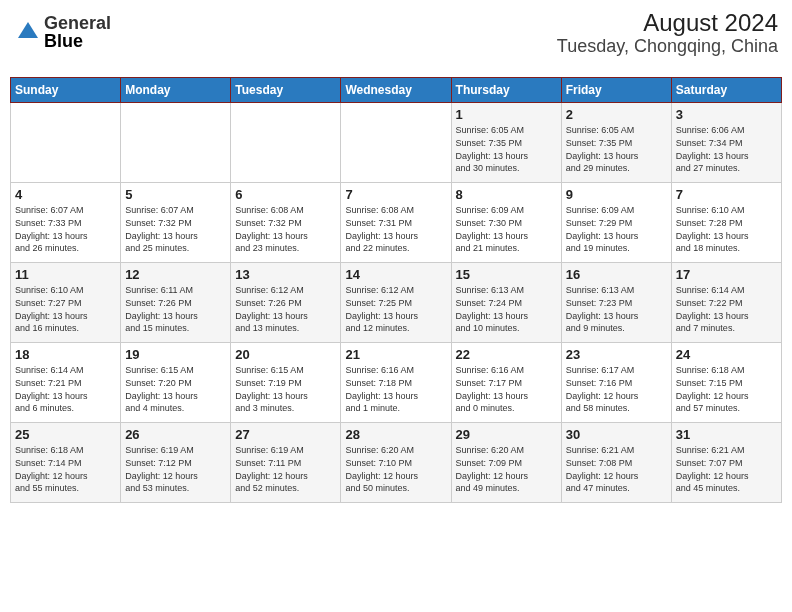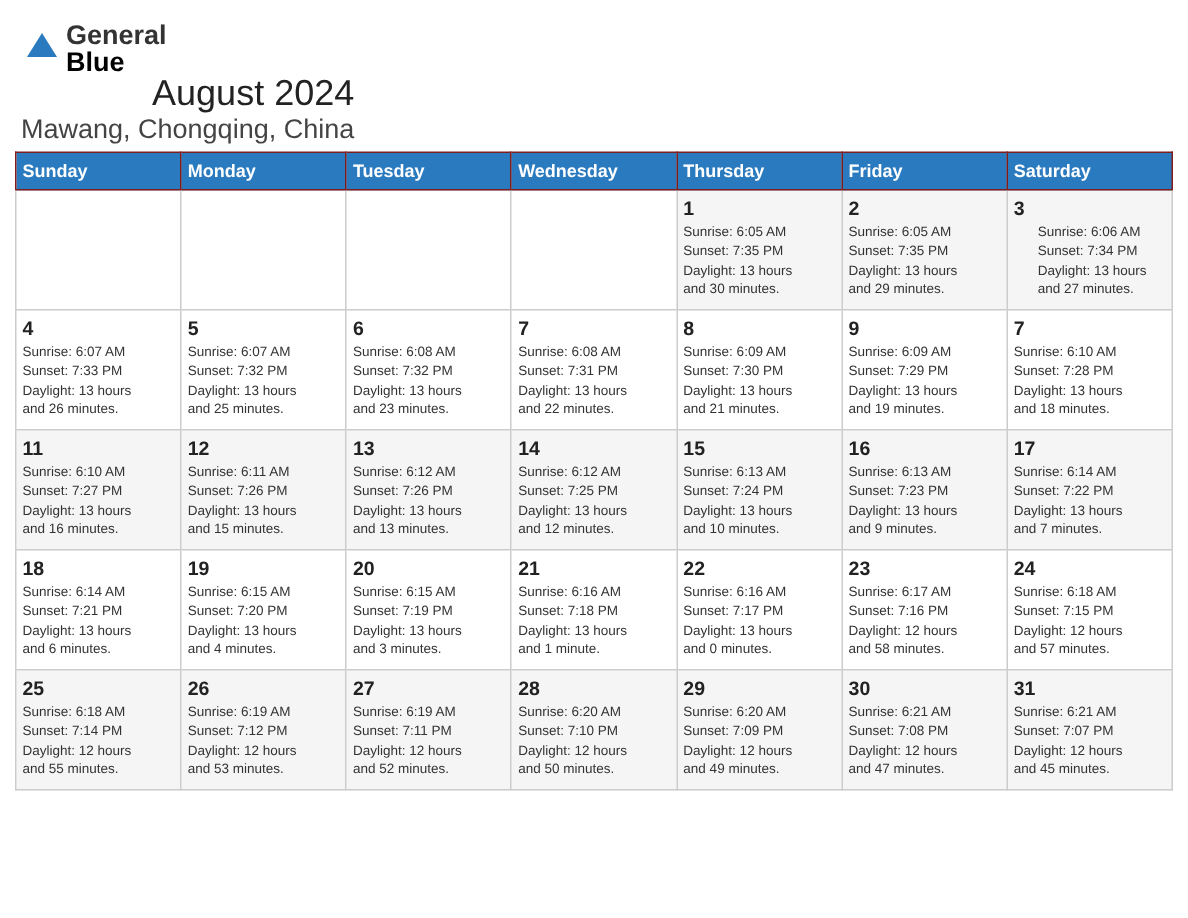--- a/index.html
+++ b/index.html
@@ -7,23 +7,22 @@
       font-family: Arial, sans-serif;
       background: #fff;
       width: 792px;
       min-height: 612px;
       padding: 10px;
     }
     .header {
       display: flex;
       justify-content: space-between;
       align-items: flex-start;
-      margin-bottom: 4px;
+      margin-bottom: 20px;
       padding: 0 4px;
-      flex-direction: column;
     }
     .logo {
       display: flex;
       align-items: center;
       margin-top: 4px;
     }
     .logo-text {
       display: flex;
       flex-direction: column;
       line-height: 1;
@@ -105,21 +104,21 @@
     <svg class="logo-icon" viewBox="0 0 28 28">
       <polygon points="14,4 24,20 4,20" fill="#2a7abf"></polygon>
     </svg>
     <div class="logo-text">
       <span class="logo-general">General</span>
       <span class="logo-blue">Blue</span>
     </div>
   </div>
   <div class="title-block">
     <div class="month-year">August 2024</div>
-    <div class="location">Mawang, Chongqing, China</div>
+    <div class="location">Tuesday, Chongqing, China</div>
   </div>
 </div>
 
 <table>
   <thead>
     <tr>
     <th>Sunday</th>
         <th>Monday</th>
         <th>Tuesday</th>
         <th>Wednesday</th>
@@ -143,21 +142,21 @@
         </td>
         <td>
           <span class="day-number">2</span>
           <div class="day-info" style="white-space: pre-line;">Sunrise: 6:05 AM
 Sunset: 7:35 PM
 Daylight: 13 hours
 and 29 minutes.</div>
         </td>
         <td>
           <span class="day-number">3</span>
-          <div class="day-info" style="white-space: pre-line; margin-left: 16px;">Sunrise: 6:06 AM
+          <div class="day-info" style="white-space: pre-line;">Sunrise: 6:06 AM
 Sunset: 7:34 PM
 Daylight: 13 hours
 and 27 minutes.</div>
         </td>
       </tr>
       <tr>
         <td>
           <span class="day-number">4</span>
           <div class="day-info" style="white-space: pre-line;">Sunrise: 6:07 AM
 Sunset: 7:33 PM

